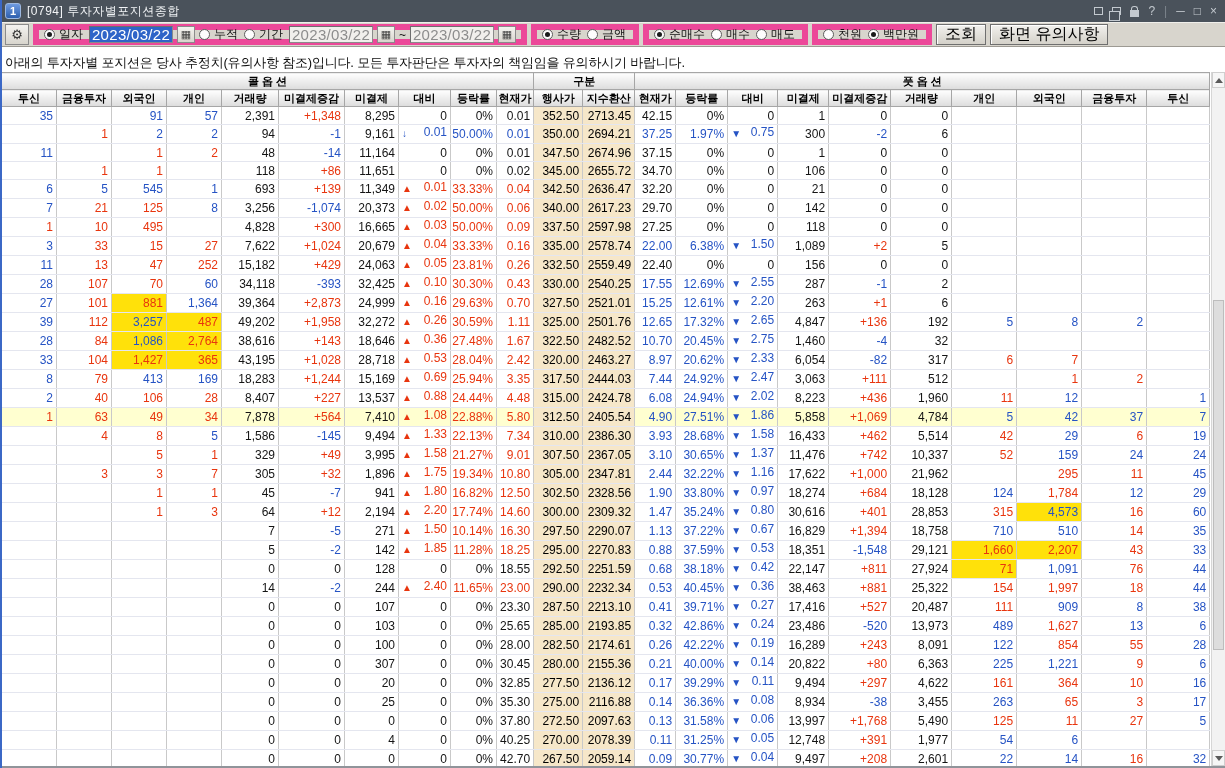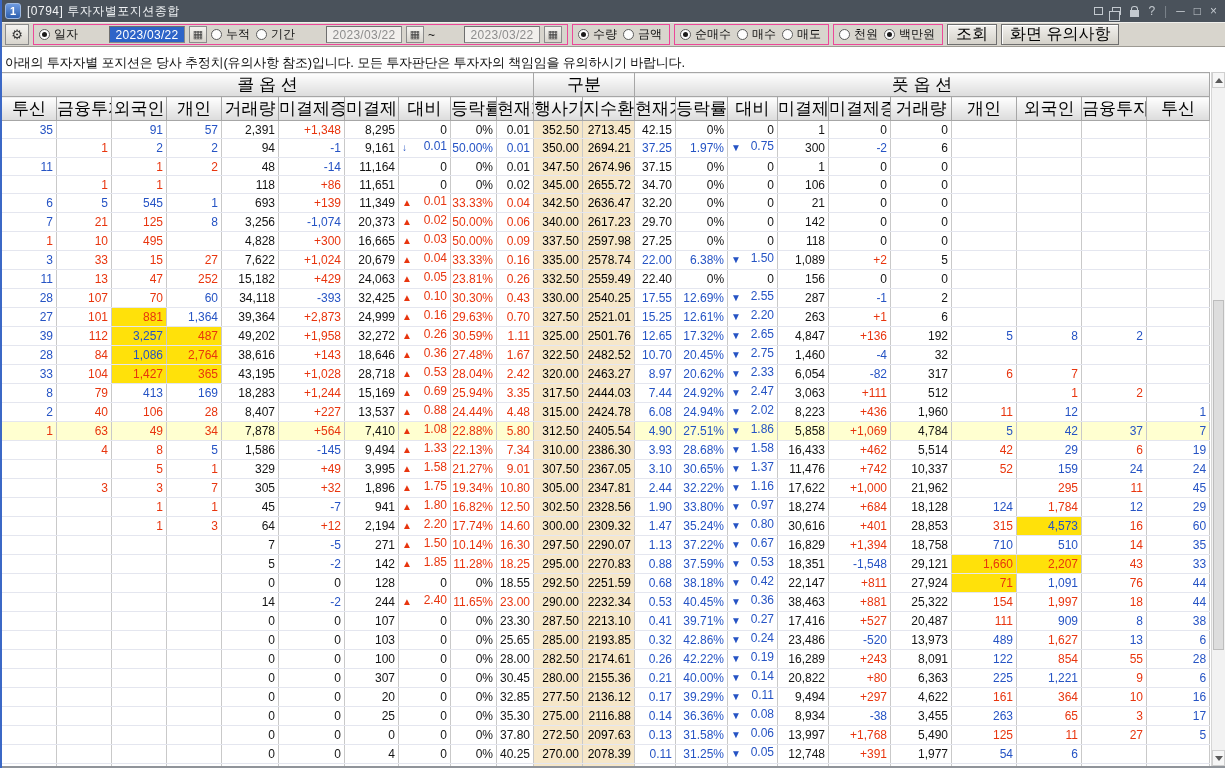--- a/index.html
+++ b/index.html
@@ -19,43 +19,43 @@
   .lockicon{width:9px;height:7px;background:#c3c9cf;position:relative;display:inline-block;margin-top:4px;}
   .lockicon::before{content:"";position:absolute;top:-4px;left:1px;width:5px;height:4px;border:1.5px solid #c3c9cf;border-bottom:none;border-radius:3px 3px 0 0;}
   .tb-sep{color:#7d858d;}
   .winbtn{cursor:default;}
   
   .toolbar{position:absolute;top:22px;left:0;width:1225px;height:25px;background:#d8d5cd;
            border-top:1px solid #f0efeb;border-bottom:1px solid #9d9a93;border-left:2px solid #3b68c6;
            display:flex;align-items:center;gap:4px;padding:0 3px;font-size:12px;color:#111;}
   .gearbtn{width:24px;height:21px;border:1px solid #8b8b8b;background:linear-gradient(#f4f3f0,#d8d5cd);
            display:flex;align-items:center;justify-content:center;font-size:13px;color:#333;}
-  .tb-group{display:flex;align-items:center;height:21px;border:1px solid #ec4899;background:#d8d5cd;
+  .tb-group{display:flex;align-items:center;height:21px;border:6px solid #ec4899;background:#d8d5cd;
             padding:0 5px;gap:4px;white-space:nowrap;}
   .radio{width:11px;height:11px;border:1px solid #5c5c5c;border-radius:50%;background:#fdfdfd;
          display:inline-block;position:relative;flex:none;}
   .radio.sel::after{content:"";position:absolute;left:2px;top:2px;width:5px;height:5px;border-radius:50%;background:#1b1b1b;}
   .rlabel{margin-right:2px;}
-  .date{width:76px;height:17px;border:1px solid #8a8a8a;border-top-color:#6e6e6e;border-left-color:#6e6e6e;
-        background:#fff;font-size:12px;display:flex;align-items:center;justify-content:center;letter-spacing:0.3px;margin-left:25px;}
+  .date{width:84px;height:17px;border:1px solid #8a8a8a;border-top-color:#6e6e6e;border-left-color:#6e6e6e;
+        background:#fff;font-size:15px;display:flex;align-items:center;justify-content:center;letter-spacing:0.3px;}
   .date.selected{background:#2e64c8;color:#fff;}
   .date.dim{background:#f1efec;color:#8d8d8d;}
   .calbtn{width:18px;height:17px;border:1px solid #8b8b8b;background:linear-gradient(#f4f3f0,#d8d5cd);
           display:flex;align-items:center;justify-content:center;font-size:11px;color:#444;padding:0;}
   .tb-btn{height:21px;border:1px solid #6f6f6f;background:linear-gradient(#f2f1ee,#d4d1c9);
           box-shadow:inset 1px 1px 0 #fff;padding:0 8px;font-size:16px;display:flex;align-items:center;white-space:nowrap;}
   
   .notice{position:absolute;top:47px;left:2px;width:1221px;height:32px;background:#fff;
           font-size:13px;color:#0d0d0d;display:flex;align-items:center;padding-left:3px;letter-spacing:-0.2px;}
   
   .table-viewport{position:absolute;top:72px;left:1px;width:1210px;height:694px;overflow:hidden;background:#fff;}
   table.grid{border-collapse:collapse;table-layout:fixed;width:1208px;font-size:12px;}
   table.grid thead tr{height:17px;}
-  table.grid th{background:linear-gradient(#fefefe,#dcdcdc);border:1px solid #a6a6a6;font-weight:normal;
-                color:#000;text-align:center;padding:0;white-space:nowrap;overflow:hidden;font-size:17px;}
+  table.grid th{background:linear-gradient(#fefefe,#dcdcdc);border:1px solid #a6a6a6;font-weight:bold;
+                color:#000;text-align:center;padding:0;white-space:nowrap;overflow:hidden;font-size:11px;}
   table.grid tbody tr{height:18.1px;}
   table.grid td{border-right:1px solid #c9c9c9;border-bottom:1px solid #e4e6ef;padding:0 3px 0 0;
                 text-align:right;white-space:nowrap;overflow:hidden;background:#fff;}
   td.col-strike{background:#f6e7c9 !important;padding-right:6px;color:#000;}
   tr.atm td{background:#ffffd0;}
   tr.atm td.col-strike{color:#000000;}
   td.bg-y{background:#ffe10a !important;}
   .c-r{color:#e8350e;} .c-b{color:#2553c4;} .c-k{color:#141414;}
   td.dir .arr{float:left;margin-left:3px;font-size:10px;font-weight:bold;line-height:18px;}
   td.dir .val{float:right;}

